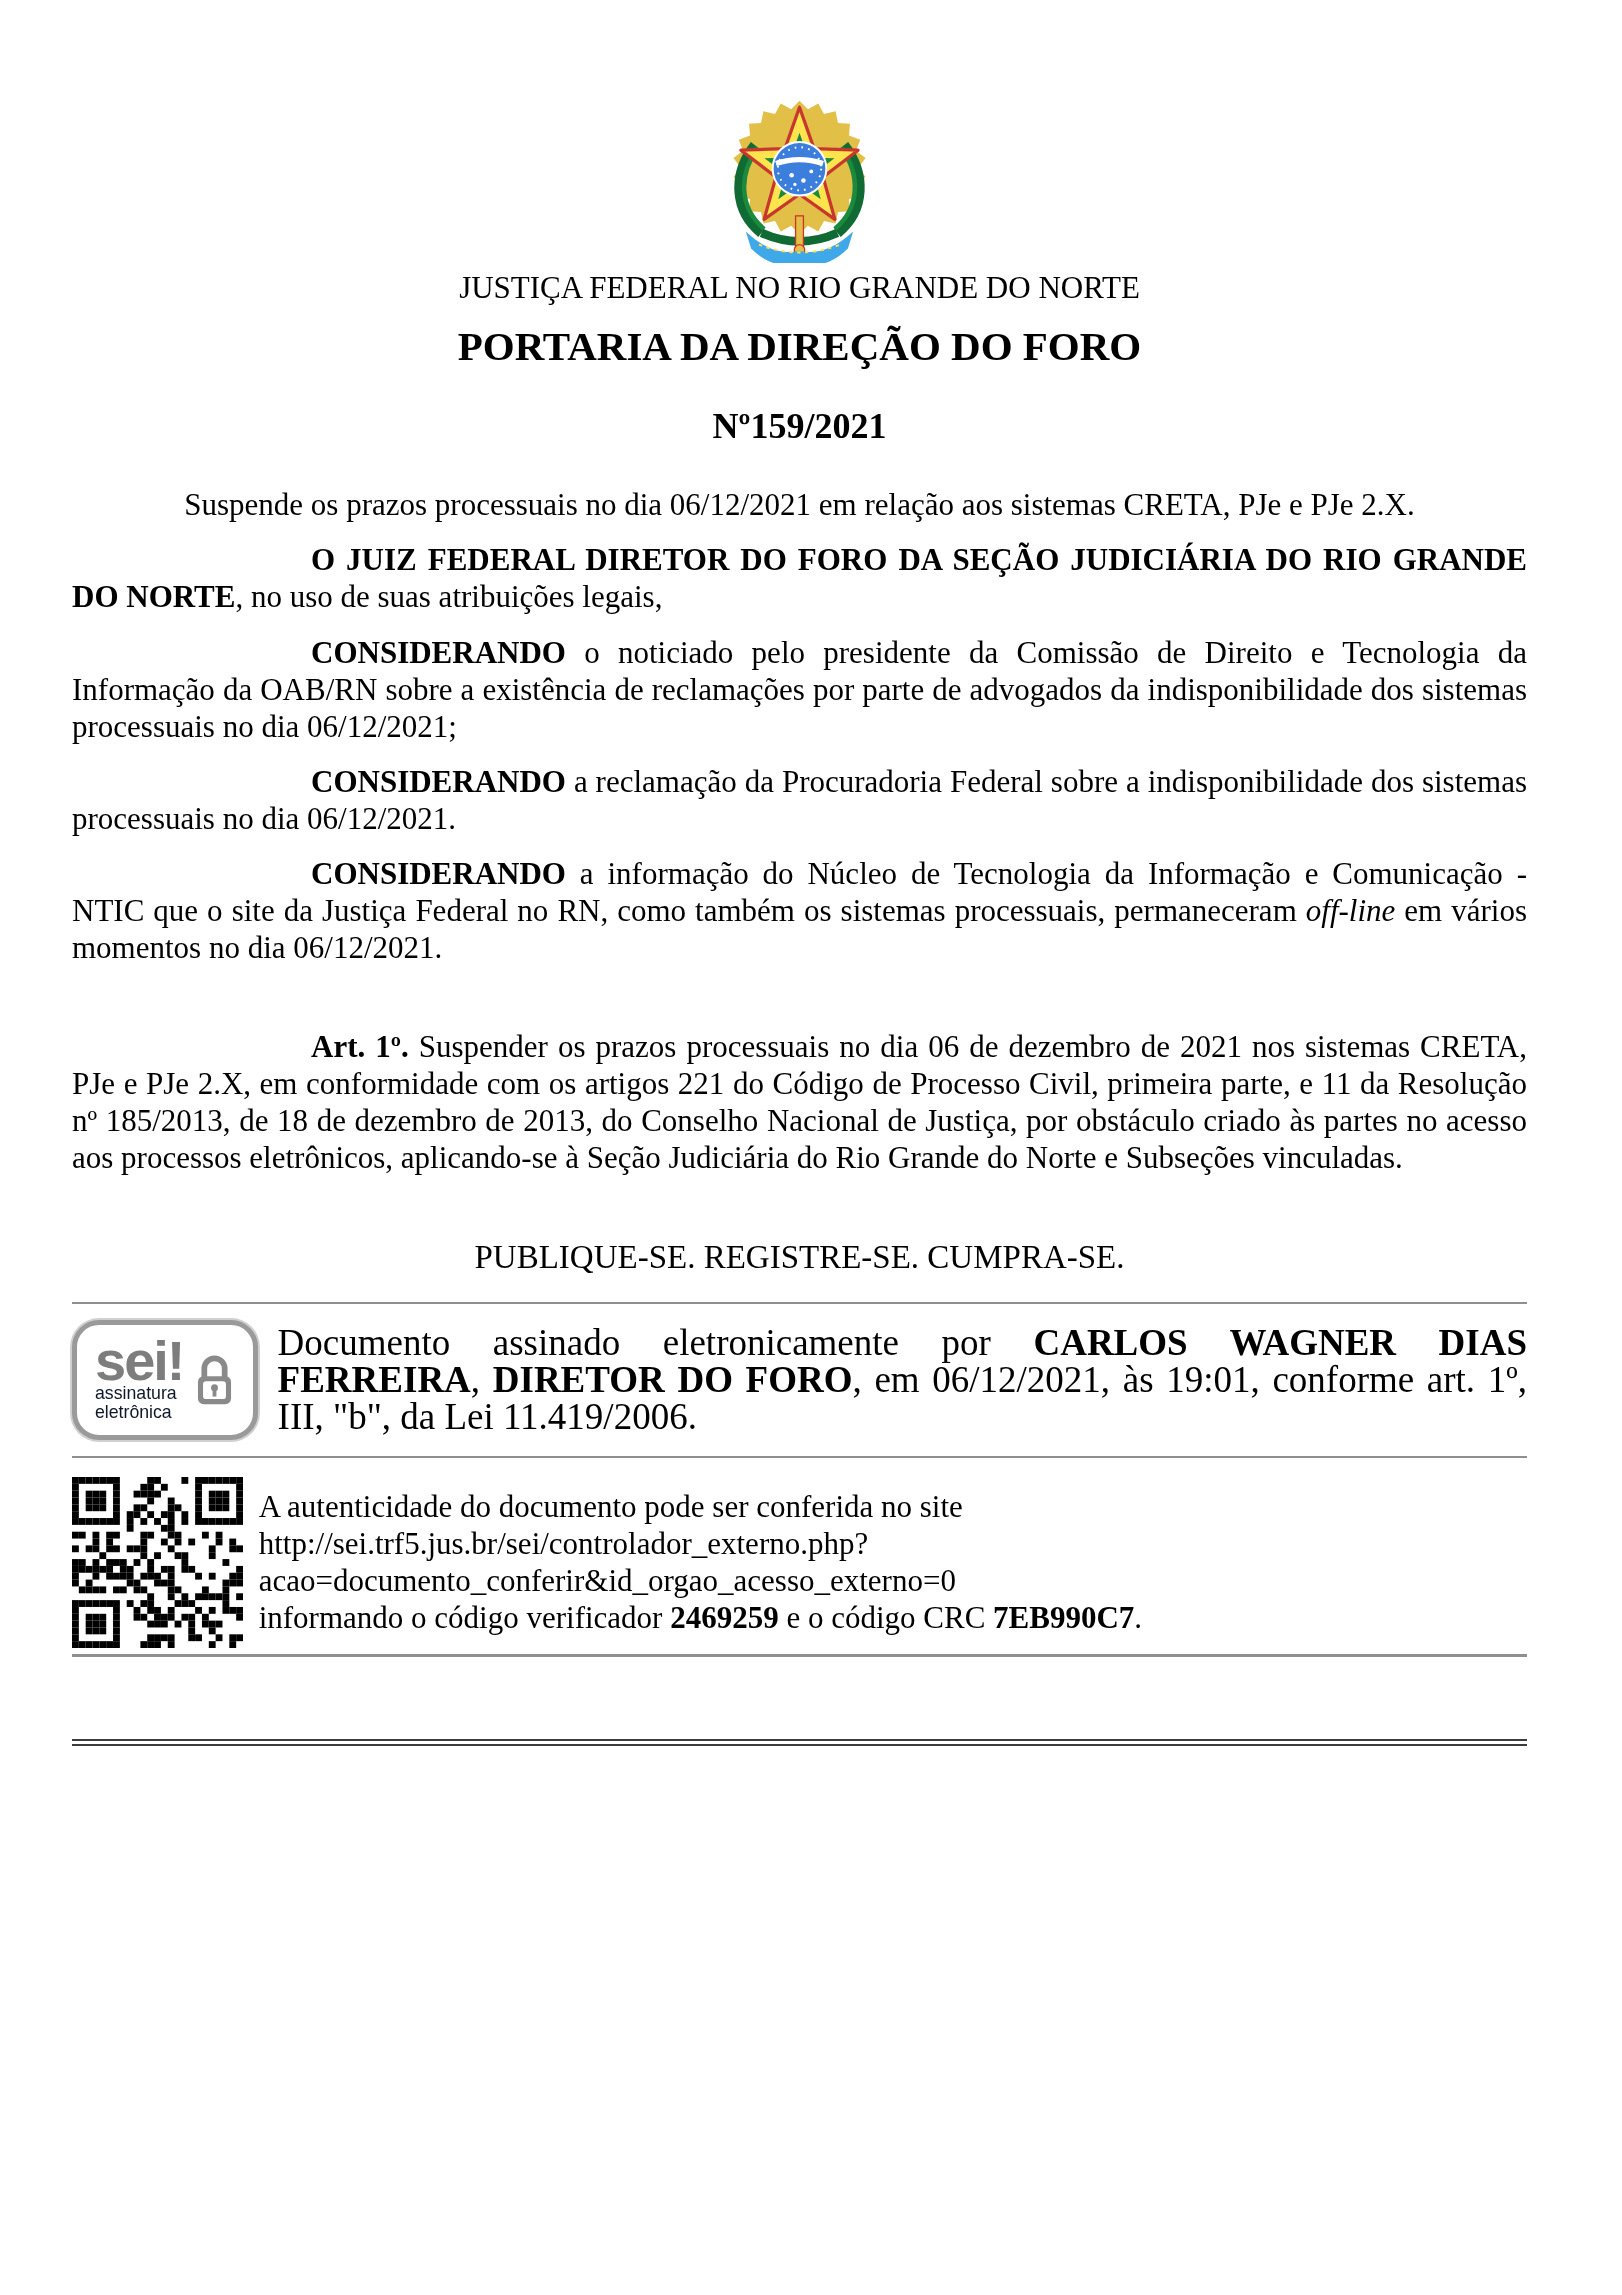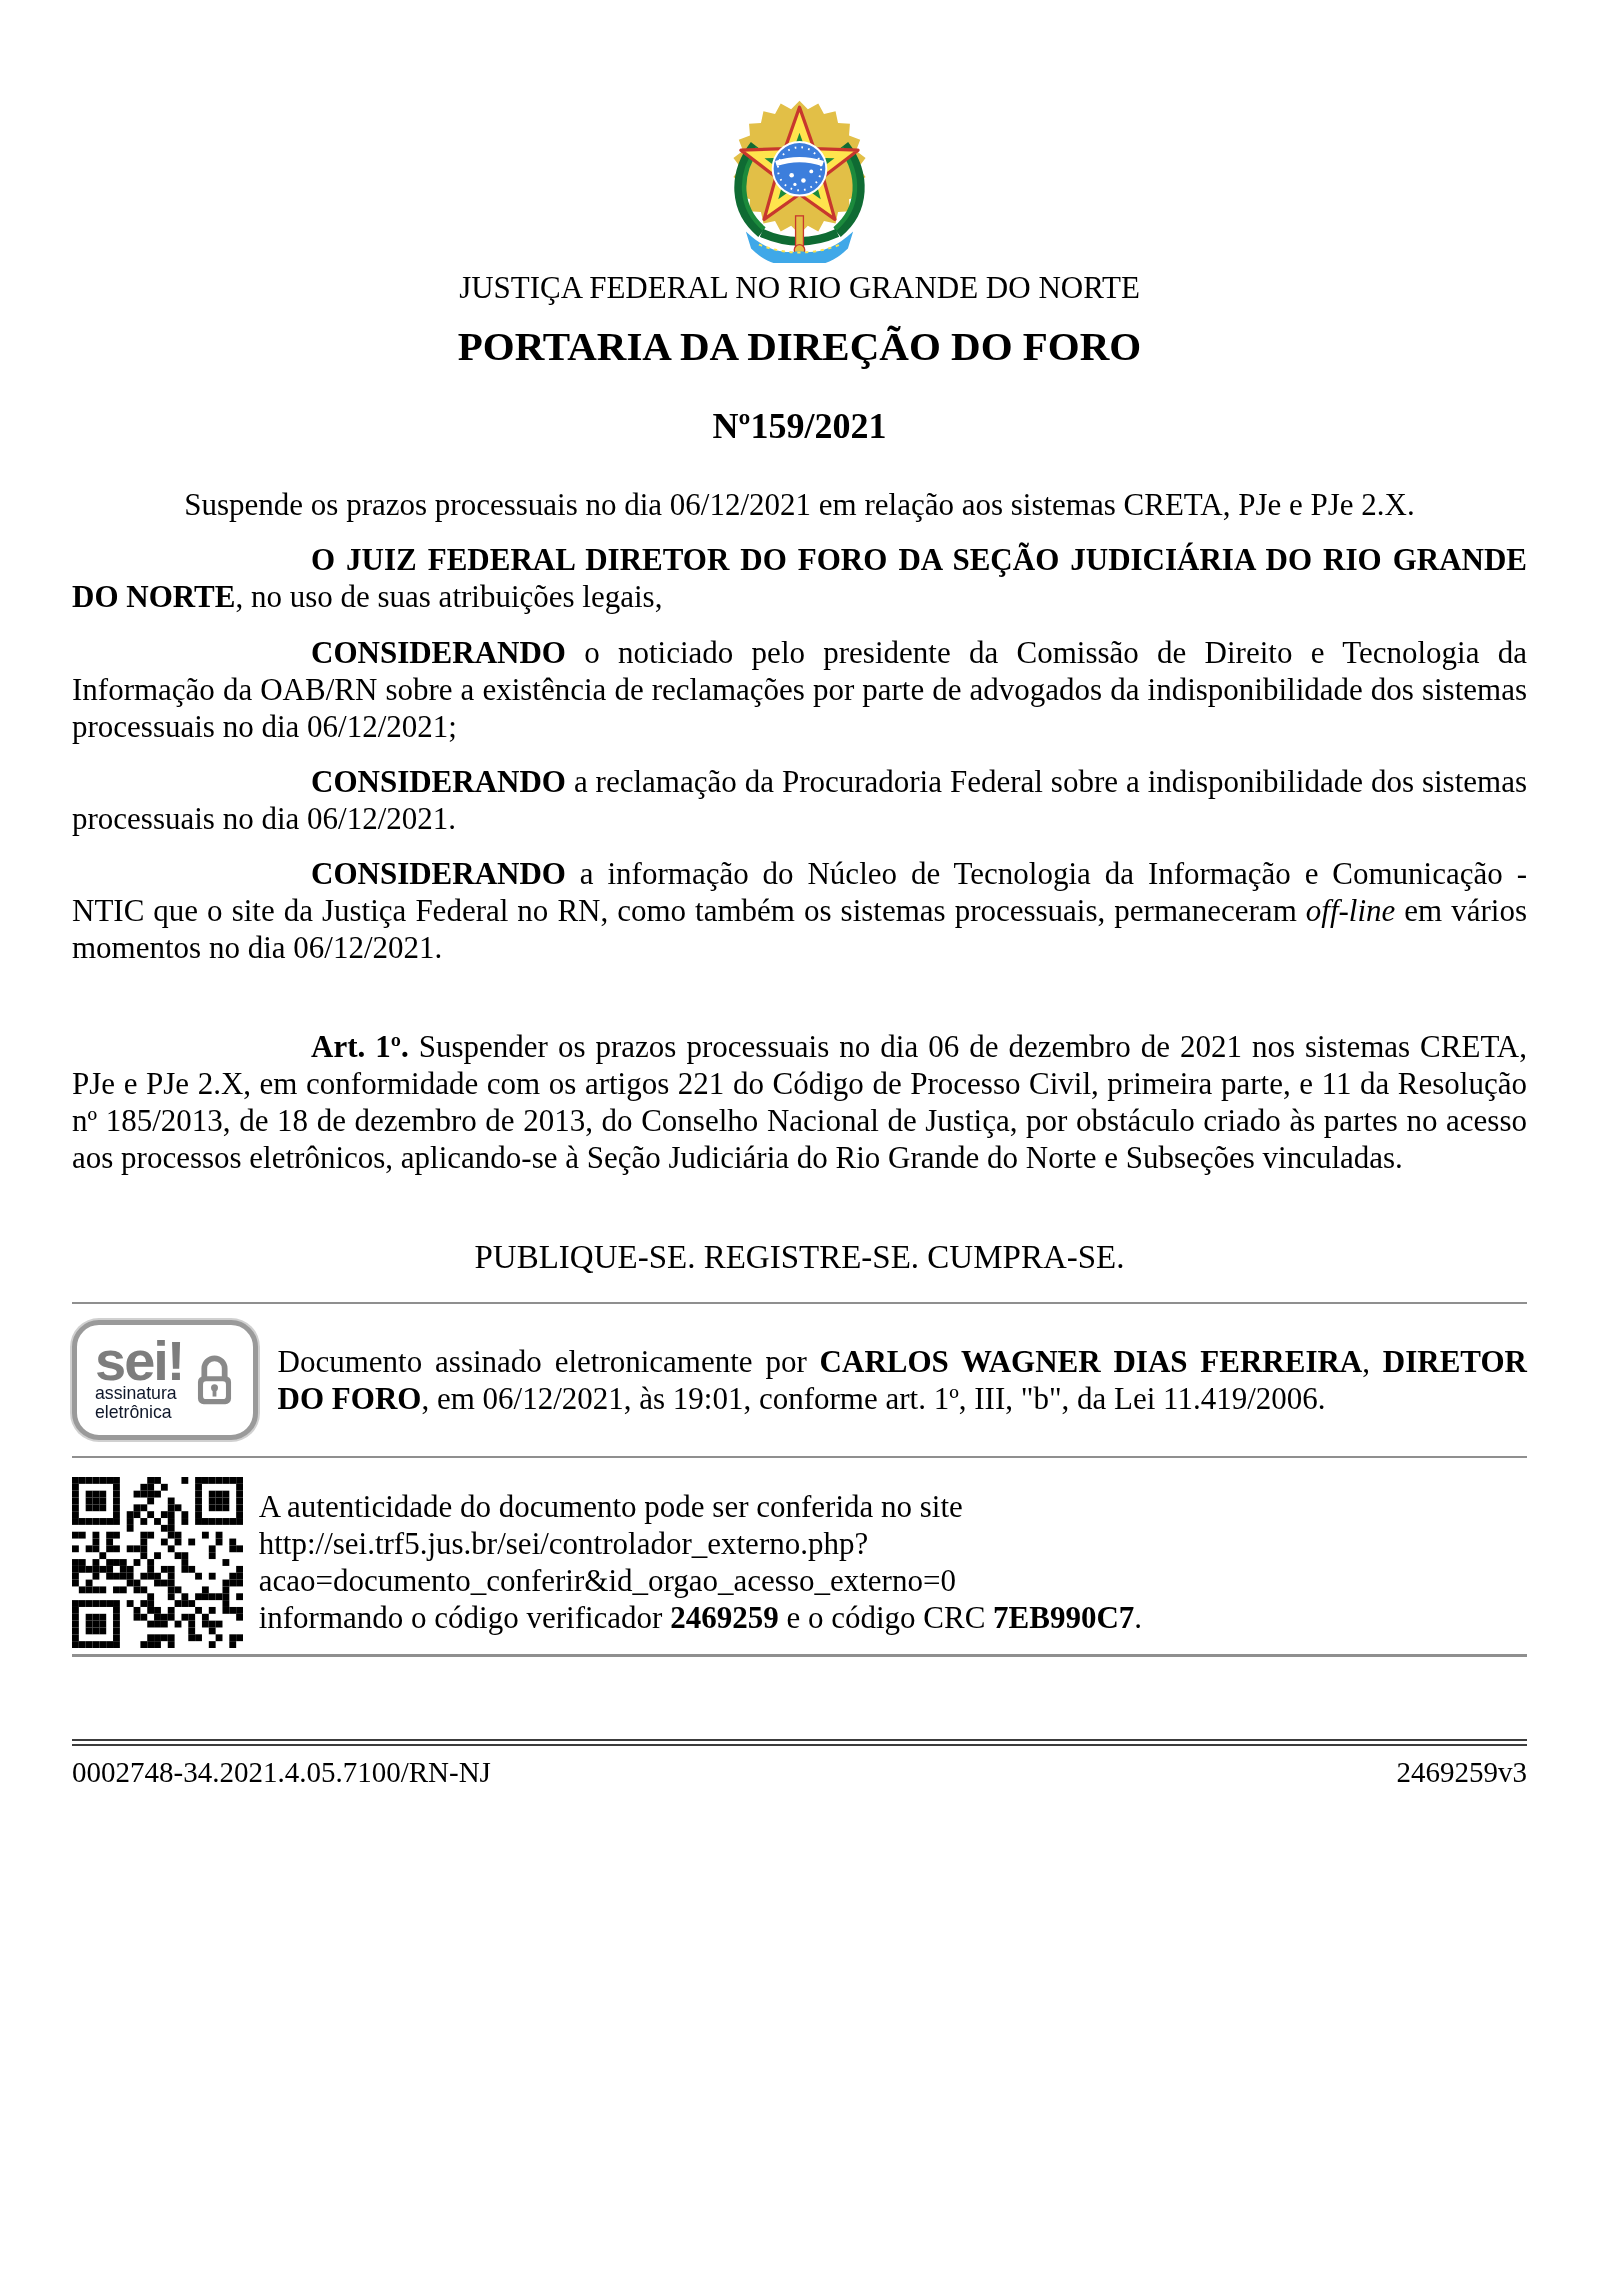--- a/index.html
+++ b/index.html
@@ -33,21 +33,21 @@
   .sei-box {
     width: 186px; height: 120px; flex: 0 0 auto;
     border: 5.9px solid #9a9a9a; border-radius: 27px;
     box-shadow: 0 0 0 2px #d0d0d0;
     display: flex; align-items: center; justify-content: center; gap: 10.5px;
     padding: 5.2px; background: #fff;
   }
   .sei-col { display: flex; flex-direction: column; align-items: flex-start; }
   .sei-word { font-family: "Liberation Sans", sans-serif; font-size: 56px; line-height: 47px; font-weight: bold; color: #7d7d7d; letter-spacing: -2px; }
   .sei-sub { font-family: "Liberation Sans", sans-serif; font-size: 17.7px; line-height: 19.6px; font-weight: normal; color: #0f172a; }
-  .sig-text { font-size: 31px; line-height: 37px; text-align: justify; flex: 1; }
+  .sig-text { font-size: 37px; line-height: 37px; text-align: justify; flex: 1; }
   .qr-row { display: flex; align-items: center; gap: 15.7px; margin-top: 18.3px; }
   .qr-box { width: 171px; height: 171px; flex: 0 0 auto; background: #fff; }
   .ver-text { font-size: 31px; line-height: 37px; }
   .footer-rule {
     margin-top: 82px; height: 7.2px; background: #fff;
     border-top: 2.6px solid #3c3c3c; border-bottom: 2.6px solid #3c3c3c;
   }
   .footer-row { display: flex; justify-content: space-between; font-size: 29px; line-height: 34px; margin-top: 9.2px; }
   b.seg { font-weight: bold; }
   i.seg { font-style: italic; }
@@ -409,19 +409,15 @@
       </svg>
     <div class="ver-text">
       <div>A autenticidade do documento pode ser conferida no site</div>
       <div>http://sei.trf5.jus.br/sei/controlador_externo.php?acao=documento_conferir&amp;id_orgao_acesso_externo=0</div>
       <div><span>informando o código verificador </span><b class="seg">2469259</b><span> e o código CRC </span><b class="seg">7EB990C7</b><span>.</span></div>
     </div>
   </div>
   <hr class="rule rule-3">
 
   <div class="footer-rule"></div>
-  <div class="footer-row">
-    <span>0002748-34.2021.4.05.7100/RN-NJ</span>
-    <span>2469259v3</span>
-  </div>
 
 </div>
 
 
 </body></html>

